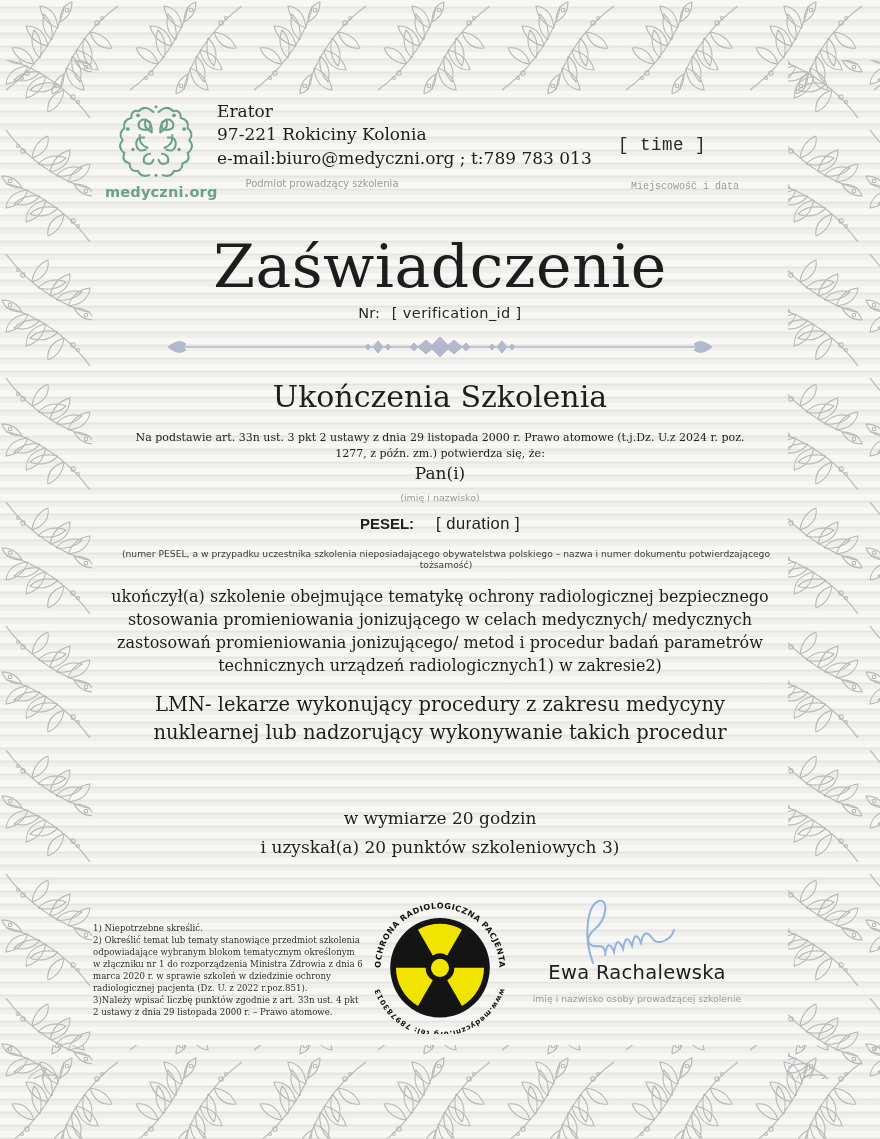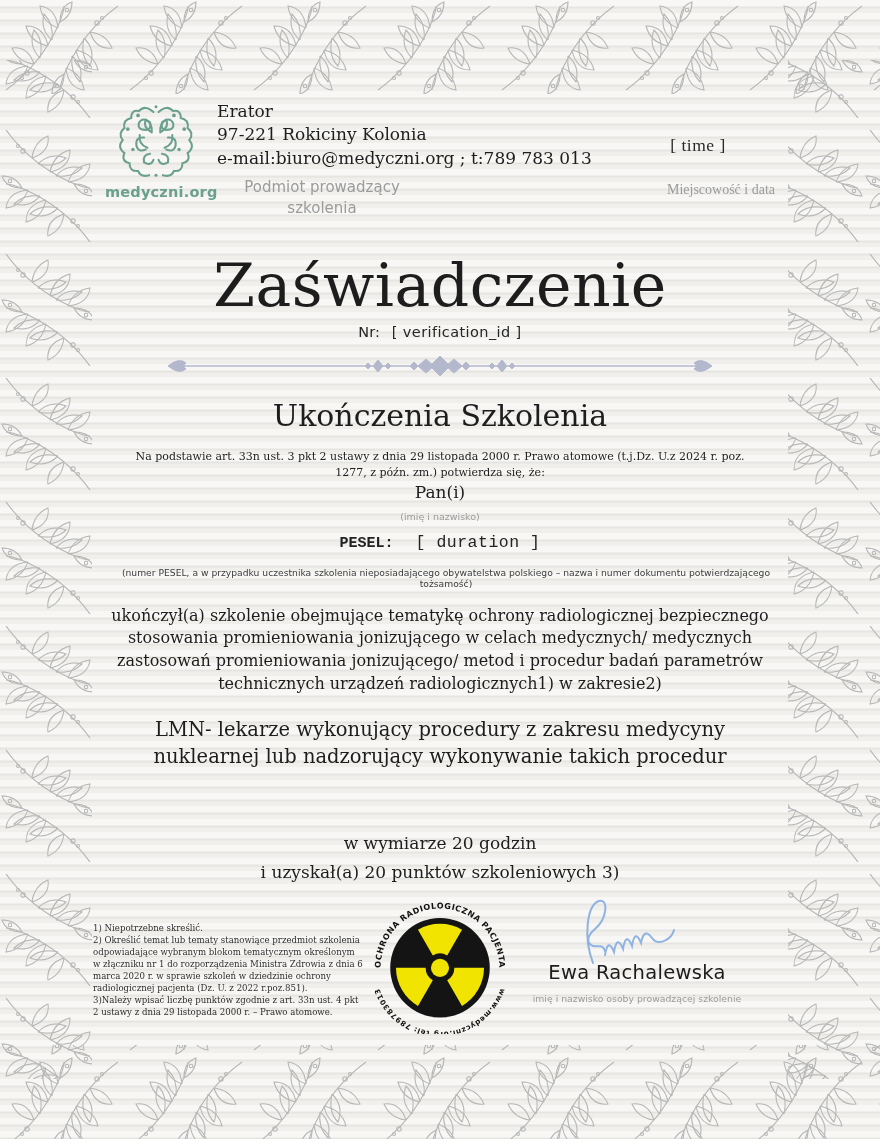--- a/index.html
+++ b/index.html
@@ -14,40 +14,40 @@
     font-family:"DejaVu Serif", serif;color:#1d1d1d;
   }
   .border-layer{position:absolute;inset:0;pointer-events:none;}
   .content{position:absolute;left:85px;top:95px;right:85px;bottom:95px;}
 
   
   .header{display:flex;align-items:flex-start;padding:5px 0 0 20px;position:relative;}
   .logo-block{width:102px;text-align:center;}
   .logo-label{font-family:"DejaVu Sans",sans-serif;font-weight:bold;font-size:14.5px;color:#6ba08f;margin-top:-2px;letter-spacing:.2px;}
   .provider{margin-left:10px;font-size:17px;line-height:1.38;}
-  .provider-caption{font-family:"DejaVu Sans",sans-serif;font-size:15px;color:#9b9b9b;margin-top:7px;width:210px;text-align:center;}
-  .datefield{position:absolute;left:518px;top:40px;width:190px;text-align:center;font-family:Liberation Serif, serif;}
+  .provider-caption{font-family:"DejaVu Sans",sans-serif;font-size:10px;color:#9b9b9b;margin-top:7px;width:210px;text-align:center;}
+  .datefield{position:absolute;left:482px;top:40px;width:190px;text-align:center;font-family:Liberation Mono, monospace;}
   .datefield-value{font-size:17.5px;color:#2a2a2a;letter-spacing:.5px;}
-  .datefield-caption{font-size:14px;color:#9b9b9b;margin-top:26px;padding-left:46px;}
+  .datefield-caption{font-size:10px;color:#9b9b9b;margin-top:26px;padding-left:46px;}
 
   .title{font-size:60px;text-align:center;margin-top:31px;letter-spacing:.5px;}
   .nr-line{font-family:"DejaVu Sans",sans-serif;font-size:14.5px;text-align:center;margin-top:4px;color:#262626;}
   .nr-line .nr-value{margin-left:12px;letter-spacing:.4px;}
   .divider{text-align:center;margin-top:14px;}
   .subtitle{font-size:30px;text-align:center;margin-top:16px;}
   .legal{font-size:11px;text-align:center;width:628px;margin:16px auto 0;line-height:1.45;}
   .salutation{font-size:17px;text-align:center;margin-top:1px;}
   .student-name{font-size:40px;text-align:center;margin-top:7px;letter-spacing:1px;}
   .student-caption{font-family:"DejaVu Sans",sans-serif;font-size:9.5px;color:#9b9b9b;text-align:center;margin-top:9px;}
-  .pesel-row{font-family:Liberation Mono, monospace;text-align:center;margin-top:11px;color:#222;}
+  .pesel-row{font-family:Liberation Sans, sans-serif;text-align:center;margin-top:11px;color:#222;}
   .pesel-label{font-weight:bold;font-size:15px;}
   .pesel-value{font-size:16.5px;margin-left:22px;letter-spacing:.5px;}
   .pesel-note{font-family:"DejaVu Sans",sans-serif;font-size:9.2px;color:#3c3c3c;text-align:center;margin-top:15px;margin-left:12px;}
   .completion{font-size:16px;text-align:center;margin:16px auto 0;width:692px;line-height:1.43;}
-  .scope{font-size:19.5px;text-align:center;margin:20px auto 0;width:660px;line-height:1.4;}
+  .scope{font-size:19.5px;text-align:center;margin:14px auto 0;width:660px;line-height:1.4;}
   .hours{font-size:17px;text-align:center;margin-top:62px;}
   .points{font-size:17px;text-align:center;margin-top:9px;}
 
   .bottom{position:absolute;left:0;right:0;bottom:0;height:150px;}
   .footnotes{position:absolute;left:8px;bottom:26px;width:270px;font-size:8.6px;line-height:1.4;color:#2e2e2e;}
   .seal{position:absolute;left:50%;transform:translateX(-50%);bottom:6px;}
   .signature{position:absolute;right:48px;bottom:40px;width:220px;text-align:center;}
   .signature-scribble{margin-bottom:-14px;}
   .signature-name{font-family:"DejaVu Sans",sans-serif;font-size:19.5px;color:#1c1c1c;letter-spacing:.3px;}
   .signature-caption{font-family:"DejaVu Sans",sans-serif;font-size:9.3px;color:#9b9b9b;margin-top:9px;}

